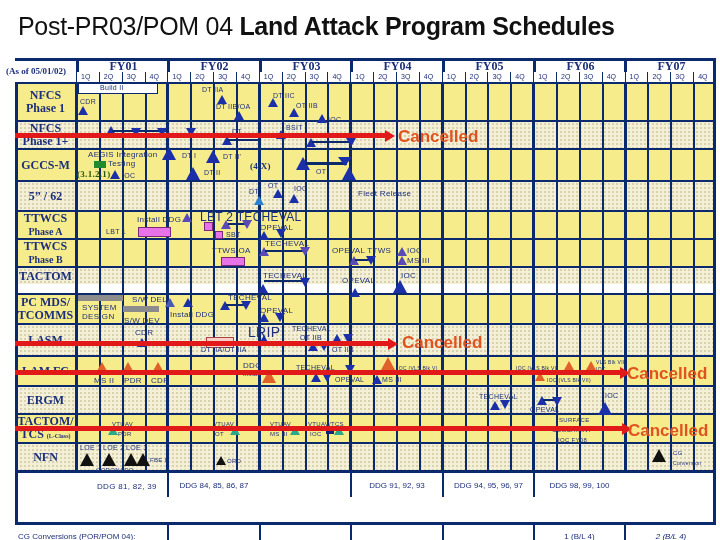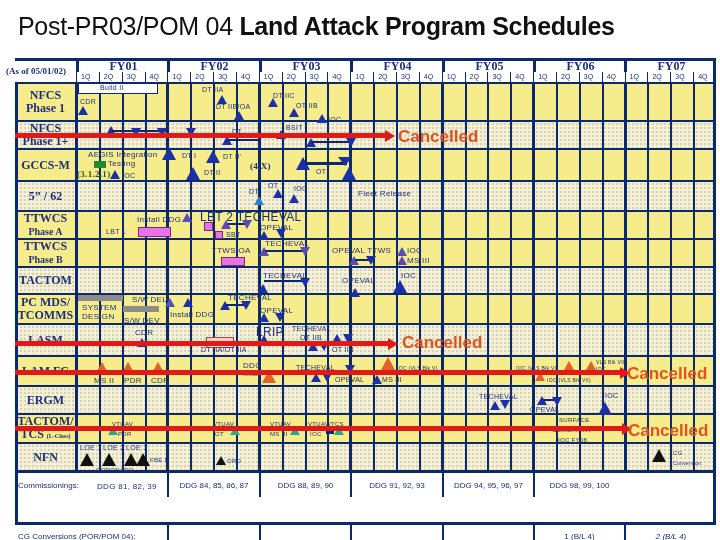--- a/index.html
+++ b/index.html
@@ -103,21 +103,21 @@
       <span>TTWCS</span>
       <small>Phase A</small>
     </div>
 </div>
 <div class="row yellow" style="top:238px;height:28px;">
   <div class="lbl">
       <span>TTWCS</span>
       <small>Phase B</small>
     </div>
 </div>
-<div class="row dots" style="top:266px;height:27px;">
+<div class="row dots" style="top:266px;height:18px;">
   <div class="lbl">
       <span>TACTOM</span>
     </div>
 </div>
 <div class="row yellow" style="top:293px;height:30px;">
   <div class="lbl">
       <span>PC MDS/</span>
       <span>TCOMMS</span>
     </div>
 </div>
@@ -174,23 +174,21 @@
     <div class="vline" style="left: 578.865px; width: 2px; top: 82px; height: 388px;"></div>
     <div class="vline" style="left: 601.722px; width: 2px; top: 82px; height: 388px;"></div>
     <div class="vline" style="left: 623.58px; width: 3px; top: 82px; height: 388px;"></div>
     <div class="vline" style="left: 647.438px; width: 2px; top: 82px; height: 388px;"></div>
     <div class="vline" style="left: 670.295px; width: 2px; top: 82px; height: 388px;"></div>
     <div class="vline" style="left: 693.153px; width: 2px; top: 82px; height: 388px;"></div>
     <div class="vline" style="left: 15px; width: 3px; top: 82px; height: 388px;"></div>
   </div>
 
 <div class="bottom" style="top:470px;height:27px;border-top:3px solid #0b2a6e;">
-  <div class="cell first" style="left:0;width:152px;">Commissionings:</div>
   <div class="cell" style="left:152px;width:92px;">DDG 84, 85, 86, 87</div>
-  <div class="cell" style="left:244px;width:91px;">DDG 88, 89, 90</div>
   <div class="cell" style="left:335px;width:92px;">DDG 91, 92, 93</div>
   <div class="cell" style="left:427px;width:91px;">DDG 94, 95, 96, 97</div>
   <div class="cell" style="left:518px;width:91px;">DDG 98, 99, 100</div>
   <span class="ev" style="left:82px;top:10px;font-size:8px;">DDG 81, 82, 39</span>
 </div>
 <div class="bottom" style="top:522px;height:27px;">
   <div class="cell first" style="left:0;width:152px;">CG Conversions (POR/POM 04):</div>
   <div class="cell" style="left:152px;width:92px;"></div>
   <div class="cell" style="left:244px;width:91px;"></div>
   <div class="cell" style="left:335px;width:92px;"></div>
@@ -315,21 +313,21 @@
 <div class="hline" style="left:226px;top:304px;width:20px;"></div>
 <div class="tri down" style="left:241px;top:301px;"></div>
 <span class="ev" style="left:260px;top:307px;font-size:8px;">OPEVAL</span>
 <div class="tri" style="left:259px;top:313px;"></div>
 <div class="tri down" style="left:275px;top:313px;"></div>
 
 <span class="ev" style="left:135px;top:329px;font-size:8px;">CDR</span>
 <div class="tri" style="left:137px;top:338px;"></div>
 <div class="bar" style="left:206px;top:337px;width:26px;height:9px;background:#f9d0c8;border:1px solid #a44;"></div>
 <span class="ev" style="left:201px;top:346px;font-size:7px;">DT IIA/OT IIA</span>
-<span class="ev" style="left:256px;top:328px;font-size:12px;">LRIP</span>
+<span class="ev" style="left:248px;top:328px;font-size:14px;">LRIP</span>
 <div class="tri" style="left:259px;top:335px;"></div>
 <span class="ev" style="left:292px;top:325px;font-size:7px;">TECHEVAL</span>
 <span class="ev" style="left:300px;top:334px;font-size:7px;">OT IIB</span>
 <div class="tri" style="left:308px;top:342px;"></div>
 <div class="tri down" style="left:319px;top:342px;"></div>
 <div class="tri" style="left:332px;top:334px;"></div>
 <div class="tri down" style="left:343px;top:334px;"></div>
 <span class="ev" style="left:332px;top:346px;font-size:7px;">OT IIB</span>
 <div class="redline" style="left:15px;top:341px;width:375px;"></div>
 <div class="arrowhead" style="left:388px;top:338px;"></div>

